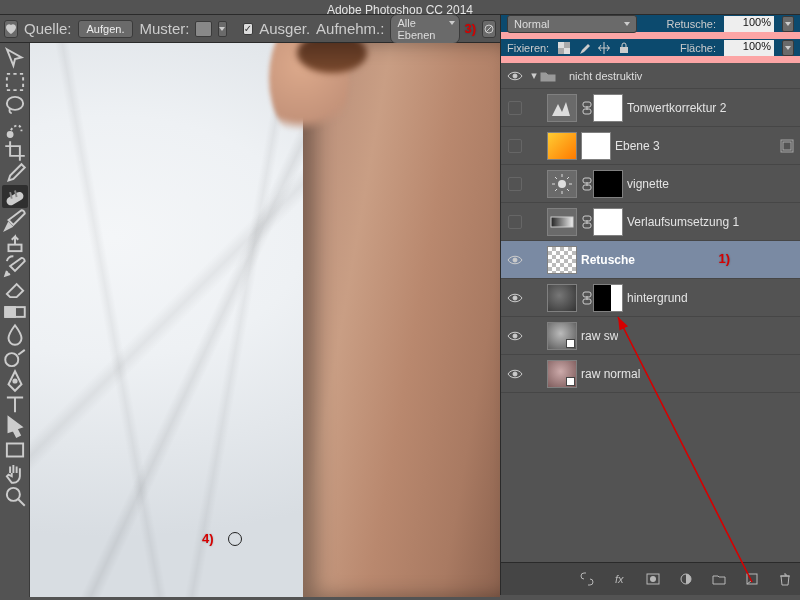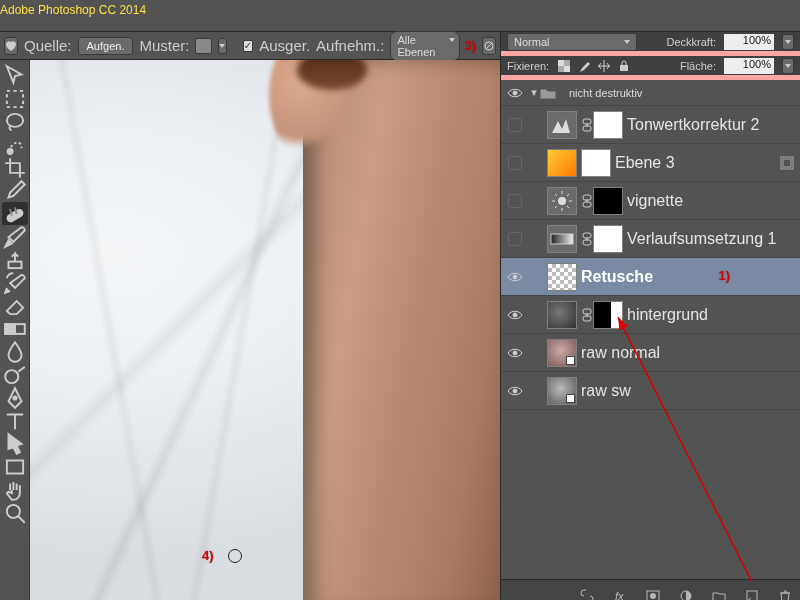--- a/index.html
+++ b/index.html
@@ -1,19 +1,19 @@
 <!DOCTYPE html>
 <html><head>
 <meta charset="utf-8">
 <style>
   * { margin:0; padding:0; box-sizing:border-box; font-family: Tahoma, Arial, sans-serif; font-size:11px; color:#ddd; user-select:none; }
   body { background:#535353; width:800px; height:600px; overflow:hidden; position:relative; }
 
   
-  .titlebar { height:32px; background:#535353; text-align:left; line-height:20px; color:#fde047; font-size:12px; border-bottom:1px solid #2a2a2a; }
+  .titlebar { height:15px; background:#535353; text-align:center; line-height:20px; color:#e5e5e5; font-size:12px; border-bottom:1px solid #2a2a2a; }
 
   
   .main { display:flex; height:580px; }
   .left  { width:500px; display:flex; flex-direction:column; }
   .right { width:300px; background:#535353; border-left:1px solid #2a2a2a; display:flex; flex-direction:column; }
 
   
   .options { height:28px; background:#535353; display:flex; align-items:center; gap:6px; padding:0 4px; border-bottom:1px solid #2a2a2a; }
   .options .lbl { color:#ccc; font-size:15px; }
   .btn { background:#6a6a6a; border:1px solid #3a3a3a; border-radius:3px; padding:2px 8px; color:#eee; font-size:11px; }
@@ -50,42 +50,42 @@
            background:
              linear-gradient(135deg, rgba(0,0,0,0) 48%, rgba(0,0,0,.06) 50%, rgba(0,0,0,0) 52%),
              linear-gradient(115deg, rgba(0,0,0,0) 58%, rgba(0,0,0,.07) 60%, rgba(0,0,0,0) 62%),
              linear-gradient(100deg, rgba(0,0,0,0) 68%, rgba(0,0,0,.05) 70%, rgba(0,0,0,0) 72%),
              linear-gradient(80deg,  rgba(0,0,0,0) 33%, rgba(0,0,0,.05) 35%, rgba(0,0,0,0) 37%);
           }
   .ring { position:absolute; width:14px; height:14px; border:1.5px solid #222; border-radius:50%; }
   .ann  { position:absolute; color:#d60000; font-size:13px; font-weight:bold; text-shadow:0 0 2px rgba(0,0,0,.3);}
 
   
-  .panelrow { height:24px; display:flex; align-items:center; gap:8px; padding:0 6px; background:#404040; border-bottom:5px solid #fca5a5;}
+  .panelrow { height:24px; display:flex; align-items:center; gap:8px; padding:0 6px; background:#0c4a6e; border-bottom:7px solid #fca5a5;}
   .panelrow .lbl { font-size:11px; color:#ccc;}
   .pct { width:50px; height:16px; background:#eee; color:#111; font-size:11px; text-align:right; padding:0 3px; border-radius:0;}
   .smalldrop{ width:12px;height:16px;background:#6a6a6a;border:1px solid #3a3a3a;border-radius:2px;display:flex;align-items:center;justify-content:center;}
   .smalldrop::after{content:"";border-left:3px solid transparent;border-right:3px solid transparent;border-top:4px solid #ccc;}
   .mode { background:#6a6a6a; border:1px solid #3a3a3a; border-radius:3px; padding:2px 16px 2px 6px; position:relative; font-size:11px; width:130px;}
   .mode::after{content:"";position:absolute;right:6px;top:6px;border-left:3px solid transparent;border-right:3px solid transparent;border-top:4px solid #ccc;}
   .lockicons{display:flex;gap:6px;align-items:center;}
   .lockicons span{width:14px;height:14px;display:flex;align-items:center;justify-content:center;}
 
   .layers { flex:1; overflow:auto; background:#535353;}
   .grouprow,.layerrow{display:flex;align-items:center;height:38px;border-bottom:1px solid #464646;}
   .grouprow{height:26px;}
   .eye{width:28px;display:flex;align-items:center;justify-content:center;}
   .eye svg{width:16px;height:12px;}
   .vis{stroke:#ccc;fill:none;}
   .chkempty{width:14px;height:14px;border:1px solid #666;border-radius:2px;}
   .indent{width:14px;}
   .thumb{width:30px;height:28px;border:1px solid #808080;background:#fff;margin:0 4px;flex-shrink:0;}
   .mask{width:30px;height:28px;border:1px solid #808080;background:#fff;margin-right:4px;flex-shrink:0;}
   .link{width:12px;display:flex;align-items:center;justify-content:center;}
-  .layerrow .name{font-size:16px;color:#e4e4e4;white-space:nowrap;overflow:hidden;text-overflow:ellipsis;}
+  .layerrow .name{font-size:12px;color:#e4e4e4;white-space:nowrap;overflow:hidden;text-overflow:ellipsis;}
   .layerrow.selected{background:#7a8aa3;}
   .layerrow.selected .name{color:#fff;font-weight:bold;}
   .layerrow .adv{margin-left:auto;margin-right:6px;width:14px;height:14px;opacity:.7;}
   .folder{width:18px;height:14px;}
   .disclose{width:10px;text-align:center;color:#ccc;}
 
   .checker{background-image:
     linear-gradient(45deg,#bbb 25%,transparent 25%,transparent 75%,#bbb 75%,#bbb),
     linear-gradient(45deg,#bbb 25%,transparent 25%,transparent 75%,#bbb 75%,#bbb);
     background-size:8px 8px;background-position:0 0,4px 4px;background-color:#fff;}
@@ -260,21 +260,21 @@
           <line x1="468" y1="540" x2="100" y2="262" stroke="#d60000" stroke-width="1.5"></line>
         </svg>
       </div>
     </div>
   </div>
 
   <div class="right">
     <div class="panelrow">
       <div class="mode">Normal</div>
       <span style="flex:1"></span>
-      <span class="lbl">Deckkraft:</span>
+      <span class="lbl">Retusche:</span>
       <span class="pct">100%</span>
       <span class="smalldrop"></span>
     </div>
     <div class="panelrow">
       <span class="lbl">Fixieren:</span>
       <div class="lockicons">
         <span>
             <svg width="12" height="12">
               <rect width="12" height="12" fill="#aaa"></rect>
               <rect width="6" height="6" fill="#ddd"></rect>
@@ -450,38 +450,38 @@
       </div>
 
       <div class="layerrow">
         <div class="eye">
             <svg class="vis" viewBox="0 0 16 12">
               <path d="M1 6c3-5 11-5 14 0-3 5-11 5-14 0z"></path>
               <circle cx="8" cy="6" r="2" fill="#ccc"></circle>
             </svg>
           </div>
         <span class="indent"></span>
-        <div class="thumb" style="background:radial-gradient(circle at 45% 40%,#caa,#755);position:relative">
+        <div class="thumb" style="background:radial-gradient(circle at 45% 40%,#bbb,#555);position:relative">
             <div style="position:absolute;right:1px;bottom:1px;width:9px;height:9px;background:#fff;border:1px solid #444"></div>
           </div>
-        <span class="name">raw normal</span>
+        <span class="name">raw sw</span>
       </div>
 
       <div class="layerrow">
         <div class="eye">
             <svg class="vis" viewBox="0 0 16 12">
               <path d="M1 6c3-5 11-5 14 0-3 5-11 5-14 0z"></path>
               <circle cx="8" cy="6" r="2" fill="#ccc"></circle>
             </svg>
           </div>
         <span class="indent"></span>
-        <div class="thumb" style="background:radial-gradient(circle at 45% 40%,#bbb,#555);position:relative">
+        <div class="thumb" style="background:radial-gradient(circle at 45% 40%,#caa,#755);position:relative">
             <div style="position:absolute;right:1px;bottom:1px;width:9px;height:9px;background:#fff;border:1px solid #444"></div>
           </div>
-        <span class="name">raw sw</span>
+        <span class="name">raw normal</span>
       </div>
     </div>
 
     <div class="bottombar">
       <span>
           <svg width="14" height="14">
             <path d="M4 7a3 3 0 0 1 0-6h2M10 7a3 3 0 0 1 0 6H8" stroke="#ccc" fill="none"></path>
           </svg>
         </span>
       <span>

